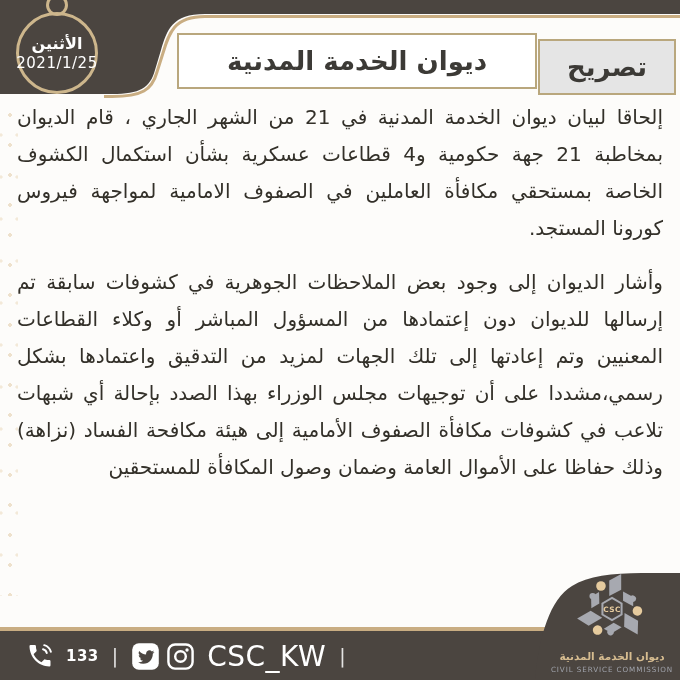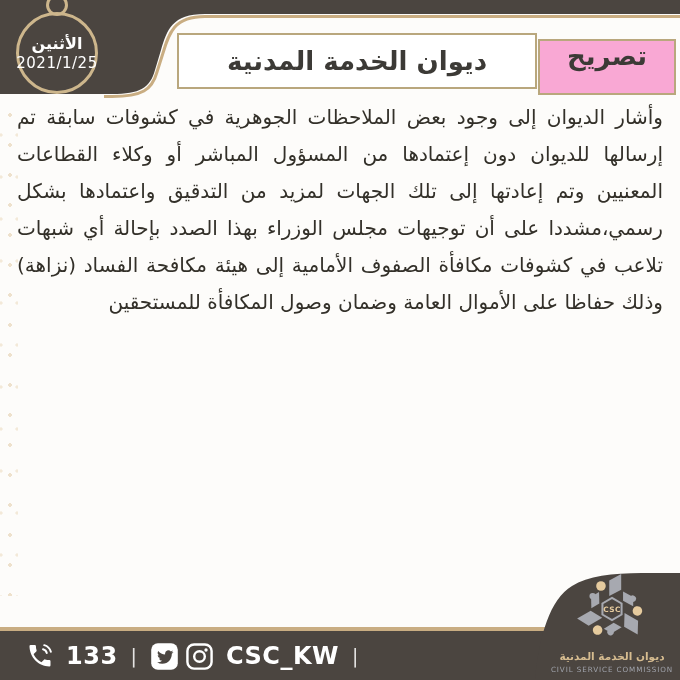--- a/index.html
+++ b/index.html
@@ -25,22 +25,22 @@
     border:3px solid #cdb68c;border-radius:50%;
   }
   .entity-box{
     position:absolute;left:177px;top:33px;width:356px;height:52px;
     border:2px solid #b9a77d;background:#fff;
     display:flex;align-items:center;justify-content:center;
     font-size:26px;font-weight:bold;color:#3c3a36;direction:rtl;
   }
   .label-box{
     position:absolute;left:538px;top:39px;width:134px;height:52px;
-    border:2px solid #b9a77d;background:#f9a8d4;
-    display:flex;align-items:flex-start;justify-content:center;
+    border:2px solid #b9a77d;background:#e5e5e5;
+    display:flex;align-items:center;justify-content:center;
     font-size:26px;font-weight:bold;color:#3c3a36;direction:rtl;
   }
 
   
   .dots{
     position:absolute;left:0;top:96px;width:18px;height:500px;opacity:.75;
     background-image:
       radial-gradient(circle,#ead9bd 1.7px,transparent 2px),
       radial-gradient(circle,#f0e3cd 1.4px,transparent 1.8px);
     background-size:14px 30px,16px 42px;
@@ -52,23 +52,23 @@
     font-size:20px;line-height:37px;color:#333029;
   }
   .content p{margin:0 0 17px 0;}
 
   
   .footer-svg{position:absolute;left:0;top:565px;}
   .footer-left{
     position:absolute;left:26px;top:636px;height:40px;
     display:flex;align-items:center;gap:12px;color:#ffffff;
   }
-  .footer-left .num{font-size:24px;font-weight:bold;letter-spacing:.5px;text-align:center;}
+  .footer-left .num{font-size:15px;font-weight:bold;letter-spacing:.5px;text-align:center;}
   .footer-left .sep{font-size:19px;opacity:.85;font-weight:normal;padding:0 1px;}
-  .footer-left .handle,.footer-left .site{font-size:24px;font-weight:bold;letter-spacing:.5px;}
+  .footer-left .handle,.footer-left .site{font-size:28px;font-weight:normal;letter-spacing:.5px;}
   .soc{display:flex;align-items:center;gap:6px;}
 </style>
 </head>
 <body>
 
 <div class="page">
 
   <svg class="header-svg" width="680" height="112" viewBox="0 0 680 112">
     <path d="M0,0 H680 V14 H205 C172,14 167,30 161,50 L155,70 C150,88 140,94 112,94 H0 Z" fill="#4b4540"></path>
     <path d="M680,16.5 H205 C174,16.5 169,33 163,53 L157,72 C152,90 142,96.5 112,96.5 L104,96.5" fill="none" stroke="#c9ad82" stroke-width="3"></path>
@@ -83,20 +83,21 @@
   <div class="entity-box">
     <span>ديوان الخدمة المدنية</span>
   </div>
   <div class="label-box">
     <span>تصريح</span>
   </div>
 
   <div class="dots"></div>
 
   <div class="content">
+    <p>إلحاقا لبيان ديوان الخدمة المدنية في 21 من الشهر الجاري ، قام الديوان بمخاطبة 21 جهة حكومية و4 قطاعات عسكرية بشأن استكمال الكشوف الخاصة بمستحقي مكافأة العاملين في الصفوف الامامية لمواجهة فيروس كورونا المستجد.</p>
     <p>وأشار الديوان إلى وجود بعض الملاحظات الجوهرية في كشوفات سابقة تم إرسالها للديوان دون إعتمادها من المسؤول المباشر أو وكلاء القطاعات المعنيين وتم إعادتها إلى تلك الجهات لمزيد من التدقيق واعتمادها بشكل رسمي،مشددا على أن توجيهات مجلس الوزراء بهذا الصدد بإحالة أي شبهات تلاعب في كشوفات مكافأة الصفوف الأمامية إلى هيئة مكافحة الفساد (نزاهة) وذلك حفاظا على الأموال العامة وضمان وصول المكافأة للمستحقين</p>
   </div>
 
   <svg class="footer-svg" width="680" height="115" viewBox="0 565 680 115">
     <rect x="0" y="627" width="560" height="4.5" fill="#c9ad82"></rect>
     <rect x="0" y="631" width="680" height="49" fill="#4b4540"></rect>
     <path d="M535,680 C539,636 550,599 572,586 C588,576 612,573 642,573 L680,573 L680,680 Z" fill="#4b4540"></path>
 
     <g transform="translate(612,609) scale(0.92)">
       <g>

